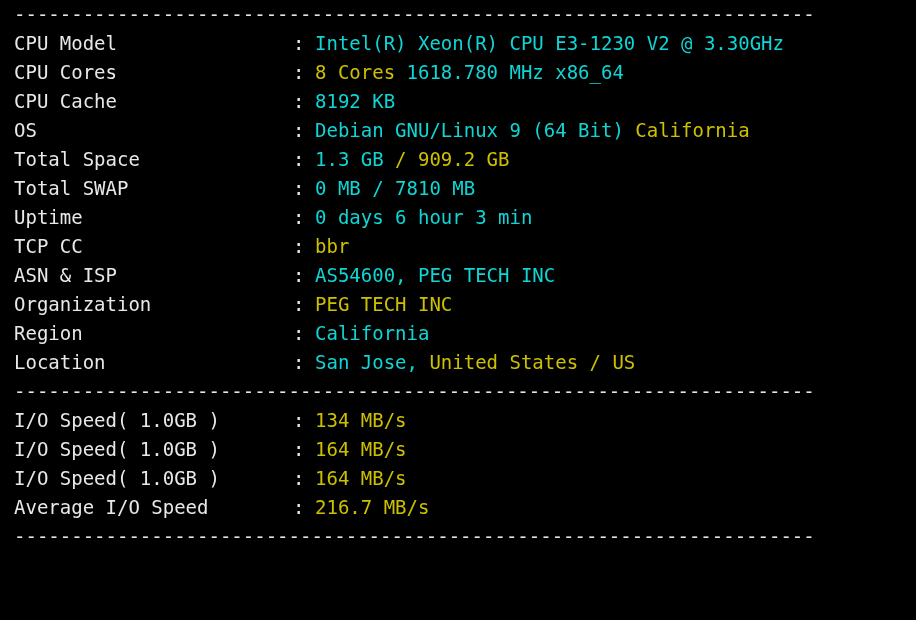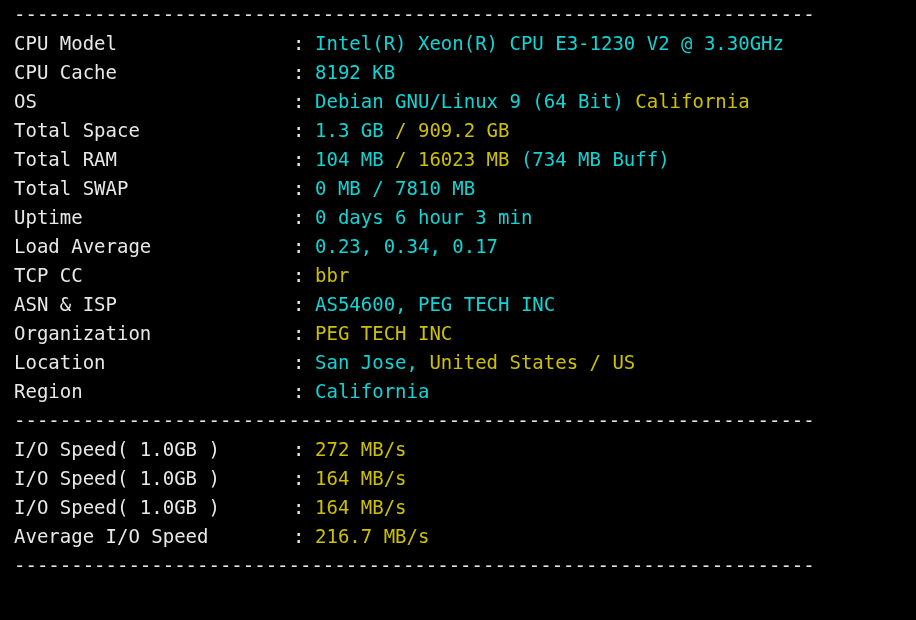--- a/index.html
+++ b/index.html
@@ -67,38 +67,37 @@
 </style>
 </head>
 <body>
 
 <div id="terminal">
 
   <div class="divider divider-top">----------------------------------------------------------------------</div>
 
   <div class="rows" id="system-rows">
       <div class="row"><span class="label">CPU Model</span><span class="colon">:</span><span class="value"><span class="c-cyan">Intel(R) Xeon(R) CPU E3-1230 V2 @ 3.30GHz</span></span></div>
+      <div class="row"><span class="label">CPU Cores</span><span class="colon">:</span><span class="value"><span class="c-yellow">8 Cores</span><span class="c-cyan"> 1618.780 MHz x86_64</span></span></div>
       <div class="row"><span class="label">CPU Cache</span><span class="colon">:</span><span class="value"><span class="c-cyan">8192 KB</span></span></div>
       <div class="row"><span class="label">OS</span><span class="colon">:</span><span class="value"><span class="c-cyan">Debian GNU/Linux 9 (64 Bit) </span><span class="c-yellow">California</span></span></div>
       <div class="row"><span class="label">Total Space</span><span class="colon">:</span><span class="value"><span class="c-cyan">1.3 GB </span><span class="c-yellow">/ 909.2 GB</span></span></div>
-      <div class="row"><span class="label">Total RAM</span><span class="colon">:</span><span class="value"><span class="c-cyan">104 MB </span><span class="c-yellow">/ 16023 MB</span><span class="c-cyan"> (734 MB Buff)</span></span></div>
       <div class="row"><span class="label">Total SWAP</span><span class="colon">:</span><span class="value"><span class="c-cyan">0 MB / 7810 MB</span></span></div>
       <div class="row"><span class="label">Uptime</span><span class="colon">:</span><span class="value"><span class="c-cyan">0 days 6 hour 3 min</span></span></div>
-      <div class="row"><span class="label">Load Average</span><span class="colon">:</span><span class="value"><span class="c-cyan">0.23, 0.34, 0.17</span></span></div>
       <div class="row"><span class="label">TCP CC</span><span class="colon">:</span><span class="value"><span class="c-yellow">bbr</span></span></div>
       <div class="row"><span class="label">ASN &amp; ISP</span><span class="colon">:</span><span class="value"><span class="c-cyan">AS54600, PEG TECH INC</span></span></div>
       <div class="row"><span class="label">Organization</span><span class="colon">:</span><span class="value"><span class="c-yellow">PEG TECH INC</span></span></div>
+      <div class="row"><span class="label">Region</span><span class="colon">:</span><span class="value"><span class="c-cyan">California</span></span></div>
       <div class="row"><span class="label">Location</span><span class="colon">:</span><span class="value"><span class="c-cyan">San Jose, </span><span class="c-yellow">United States / US</span></span></div>
-      <div class="row"><span class="label">Region</span><span class="colon">:</span><span class="value"><span class="c-cyan">California</span></span></div>
     </div>
 
   <div class="divider">----------------------------------------------------------------------</div>
 
   <div class="rows" id="io-rows">
-      <div class="row"><span class="label">I/O Speed( 1.0GB )</span><span class="colon">:</span><span class="value"><span class="c-yellow">272 MB/s</span></span></div>
+      <div class="row"><span class="label">I/O Speed( 1.0GB )</span><span class="colon">:</span><span class="value"><span class="c-yellow">134 MB/s</span></span></div>
       <div class="row"><span class="label">I/O Speed( 1.0GB )</span><span class="colon">:</span><span class="value"><span class="c-yellow">164 MB/s</span></span></div>
       <div class="row"><span class="label">I/O Speed( 1.0GB )</span><span class="colon">:</span><span class="value"><span class="c-yellow">164 MB/s</span></span></div>
       <div class="row"><span class="label">Average I/O Speed</span><span class="colon">:</span><span class="value"><span class="c-yellow">216.7 MB/s</span></span></div>
     </div>
 
   <div class="divider">----------------------------------------------------------------------</div>
 
 </div>
 
 </body></html>

